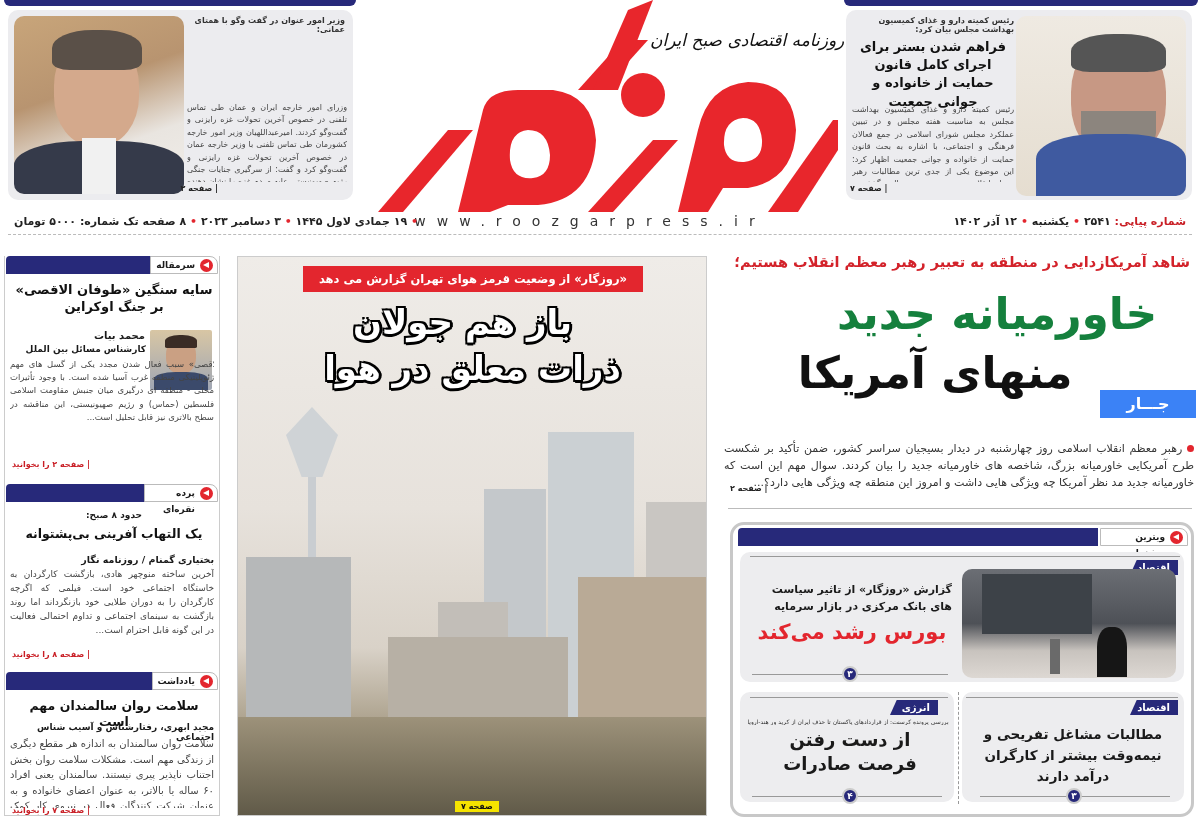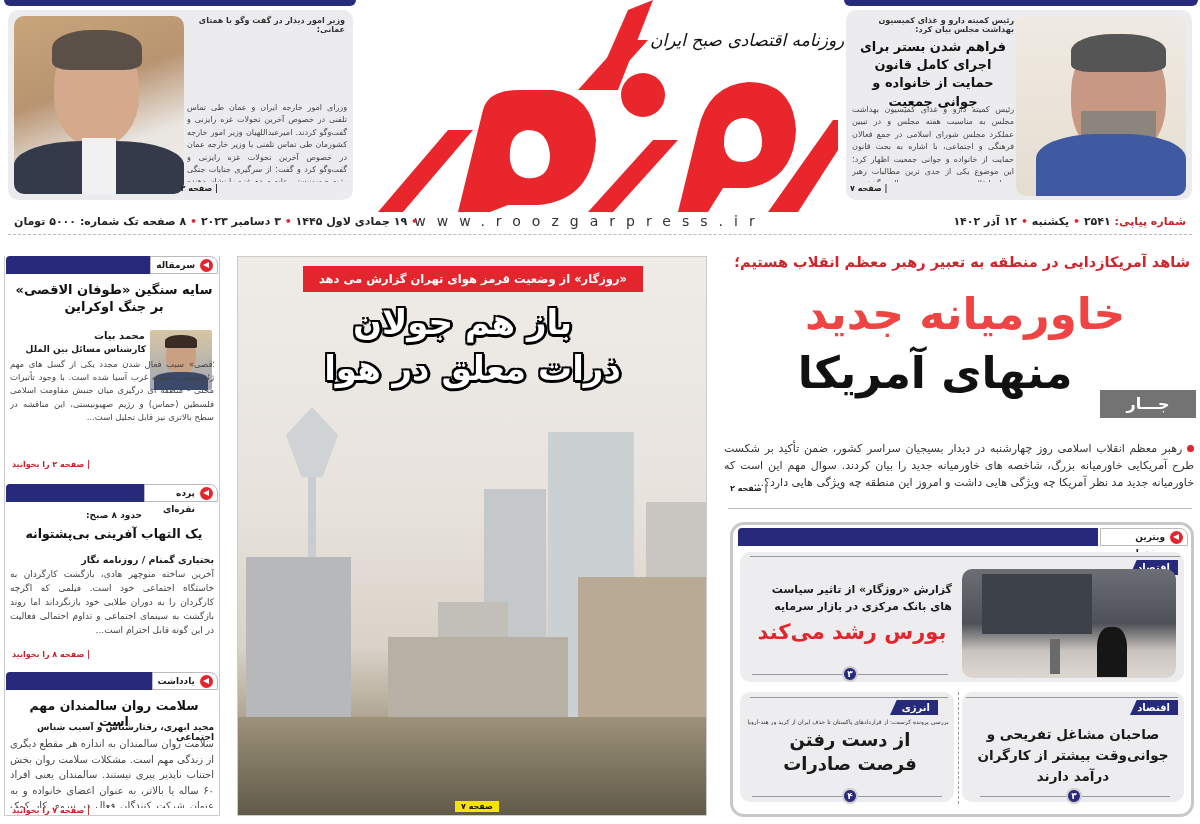--- a/index.html
+++ b/index.html
@@ -35,21 +35,21 @@
 <div class="topbar" style="left:4px;width:352px"></div>
 <div class="topbar" style="left:844px;width:354px"></div>
 
 <div class="box" style="left:8px;top:10px;width:345px;height:190px">
   <div class="photo" style="left:6px;top:6px;width:170px;height:178px;background:linear-gradient(160deg,#c8a57a 0%,#b89470 40%,#e9e5e0 70%,#f1eee9 100%)">
     <div style="position:absolute;left:40px;top:20px;width:85px;height:110px;border-radius:45%;background:#d4a98c"></div>
     <div style="position:absolute;left:38px;top:14px;width:90px;height:40px;border-radius:45% 45% 20% 20%;background:#5a5048"></div>
     <div style="position:absolute;left:0;top:125px;width:170px;height:60px;background:#353a4a;border-radius:40% 40% 0 0"></div>
     <div style="position:absolute;left:68px;top:122px;width:34px;height:60px;background:#f1f1f1"></div>
   </div>
-  <div class="kicker" style="position:absolute;right:8px;top:6px;width:160px;font-size:8px">وزیر امور دیدار در گفت وگو با همتای عمانی:</div>
+  <div class="kicker" style="position:absolute;right:8px;top:6px;width:160px;font-size:8px">وزیر امور عنوان در گفت وگو با همتای عمانی:</div>
   <div class="body" style="position:absolute;right:6px;top:92px;width:160px;font-size:8px;height:80px;overflow:hidden">وزرای امور خارجه ایران و عمان طی تماس تلفنی در خصوص آخرین تحولات غزه رایزنی و گفت‌وگو کردند. امیرعبداللهیان وزیر امور خارجه کشورمان طی تماس تلفنی با وزیر خارجه عمان در خصوص آخرین تحولات غزه رایزنی و گفت‌وگو کرد و گفت: از سرگیری جنایات جنگی رژیم صهیونیستی علیه مردم غزه را نشان دهنده بی توجهی این رژیم جعلی به درخواست‌های بین‌المللی و افکار عمومی جهان است...</div>
   <div class="pg" style="position:absolute;right:135px;top:174px">| صفحه ۲</div>
 </div>
 
 <svg class="logo" viewBox="0 0 460 212">
   <g fill="#e8262c">
     <polygon points="0,212 70,130 95,130 25,212"></polygon>
     <path d="M80 212 L105 110 Q110 90 140 90 L175 90 Q215 95 218 140 Q215 200 160 205 L130 205 L112 212 Z M150 130 Q130 132 132 160 Q135 180 155 178 Q172 176 172 155 Q170 130 150 130Z"></path>
     <polygon points="200,90 245,40 270,40 225,90"></polygon>
     <polygon points="215,90 250,10 275,0 240,90"></polygon>
@@ -145,23 +145,23 @@
   <div style="position:absolute;left:150px;top:380px;width:180px;height:120px;background:#b7b0a5"></div>
   <div style="position:absolute;left:340px;top:320px;width:130px;height:170px;background:#b9aa96"></div>
   <div style="position:absolute;left:0;top:460px;width:470px;height:100px;background:linear-gradient(180deg,#9d927a,#5f5947)"></div>
 </div>
 <div class="redband" style="left:303px;top:266px;width:340px;height:26px;font-size:11.5px;line-height:26px">«روزگار» از وضعیت قرمز هوای تهران گزارش می دهد</div>
 <div class="outline" style="position:absolute;left:240px;top:300px;width:445px;font-size:34px;line-height:44px">باز هم جولان</div>
 <div class="outline" style="position:absolute;left:250px;top:346px;width:445px;font-size:34px;line-height:44px">ذرات معلق در هوا</div>
 <div style="position:absolute;left:455px;top:801px;background:#f5e300;font-size:8px;font-weight:bold;padding:1px 6px;color:#111">صفحه ۷</div>
 
 <div style="position:absolute;right:10px;top:254px;width:470px;text-align:right;font-size:14.5px;font-weight:bold;color:#d3222a">شاهد آمریکازدایی در منطقه به تعبیر رهبر معظم انقلاب هستیم؛</div>
-<div style="position:absolute;left:780px;top:288px;width:370px;text-align:center;font-size:44px;font-weight:900;line-height:52px;color:#ef4444">خاورمیانه جدید</div>
+<div style="position:absolute;left:812px;top:288px;width:370px;text-align:center;font-size:44px;font-weight:900;line-height:52px;color:#15803d">خاورمیانه جدید</div>
 <div style="position:absolute;left:780px;top:345px;width:310px;text-align:center;font-size:44px;font-weight:900;line-height:56px;color:#111">منهای آمریکا</div>
-<div style="position:absolute;left:1100px;top:390px;width:96px;height:28px;background:#737373;clip-path:polygon(0 0,100% 0,100% 140%,88% 100%,0 100%)">
+<div style="position:absolute;left:1100px;top:390px;width:96px;height:28px;background:#3b82f6;clip-path:polygon(0 0,100% 0,100% 140%,88% 100%,0 100%)">
   <span style="display:block;text-align:center;color:#fff;font-weight:bold;font-size:16px;line-height:28px">جـــار</span>
 </div>
 <div class="body" style="position:absolute;left:724px;top:440px;width:470px;font-size:11px;line-height:1.55;color:#333">
   <span style="display:inline-block;width:7px;height:7px;border-radius:50%;background:#e3262e"></span>
   <span>رهبر معظم انقلاب اسلامی روز چهارشنبه در دیدار بسیجیان سراسر کشور، ضمن تأکید بر شکست طرح آمریکایی خاورمیانه بزرگ، شاخصه های خاورمیانه جدید را بیان کردند. سوال مهم این است که خاورمیانه جدید مد نظر آمریکا چه ویژگی هایی داشت و امروز این منطقه چه ویژگی هایی دارد؟...</span>
 </div>
 <div class="pg" style="position:absolute;left:730px;top:484px">| صفحه ۲</div>
 <div class="hline" style="left:728px;top:508px;width:464px;border-color:#bbb"></div>
 
 <div style="position:absolute;left:730px;top:522px;width:464px;height:295px;border:3px solid #c8c8c8;border-radius:14px;background:#fff"></div>
@@ -180,21 +180,21 @@
   <div style="position:absolute;left:88px;top:70px;width:10px;height:35px;background:#6a6a6a"></div>
 </div>
 <div style="position:absolute;left:752px;top:582px;width:200px;text-align:right;font-size:11px;font-weight:bold;line-height:1.5">گزارش «روزگار» از تاثیر سیاست های بانک مرکزی در بازار سرمایه</div>
 <div style="position:absolute;left:752px;top:620px;width:200px;text-align:center;font-size:21px;font-weight:900;color:#e3262e">بورس رشد می‌کند</div>
 <div class="hline" style="left:752px;top:674px;width:196px"></div>
 <div class="numb" style="left:842px;top:666px">۳</div>
 
 <div style="position:absolute;left:962px;top:692px;width:222px;height:110px;background:#ededef;border-radius:10px"></div>
 <div class="hline" style="left:966px;top:697px;width:212px"></div>
 <div class="tag" style="right:22px;top:700px;width:48px">اقتصاد</div>
-<div style="position:absolute;left:966px;top:724px;width:214px;text-align:center;font-size:13.5px;font-weight:900;line-height:1.55">صاحبان مشاغل تفریحی و جوانی‌وقت بیشتر از کارگران درآمد دارند</div>
+<div style="position:absolute;left:966px;top:724px;width:214px;text-align:center;font-size:13.5px;font-weight:900;line-height:1.55">مطالبات مشاغل تفریحی و نیمه‌وقت بیشتر از کارگران درآمد دارند</div>
 <div class="hline" style="left:980px;top:796px;width:190px"></div>
 <div class="numb" style="left:1066px;top:788px">۳</div>
 
 <div style="position:absolute;left:740px;top:692px;width:214px;height:110px;background:#ededef;border-radius:10px"></div>
 <div class="hline" style="left:750px;top:697px;width:198px"></div>
 <div class="tag" style="left:890px;top:700px;width:48px">انرژی</div>
 <div style="position:absolute;left:744px;top:718px;width:208px;text-align:center;font-size:6px;color:#333;white-space:nowrap;overflow:hidden">بررسی پرونده کرسنت: از قراردادهای پاکستان تا حذف ایران از کرید ور هند-اروپا</div>
 <div style="position:absolute;left:780px;top:728px;width:140px;text-align:center;font-size:18px;font-weight:900;line-height:1.35">از دست رفتن فرصت صادرات</div>
 <div class="hline" style="left:752px;top:796px;width:190px"></div>
 <div class="numb" style="left:842px;top:788px">۴</div>

